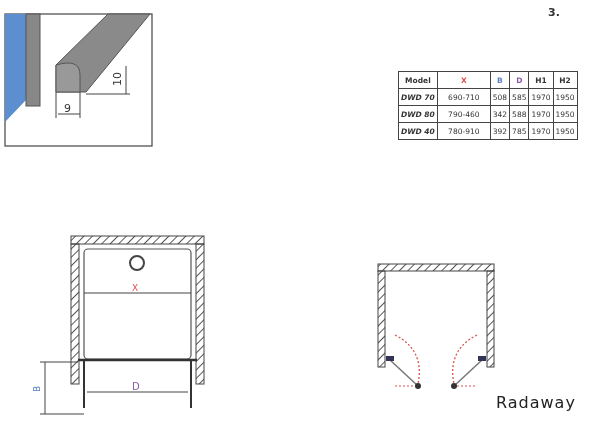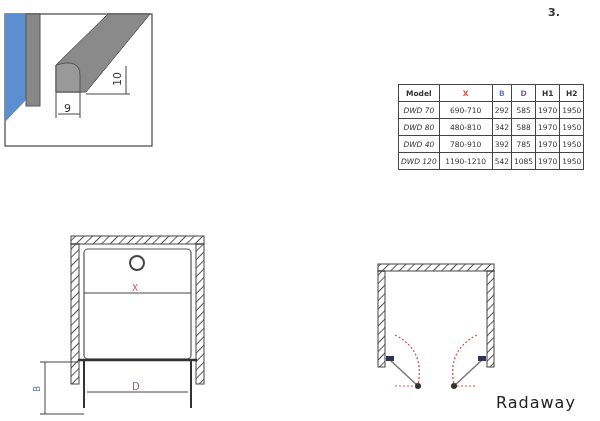--- a/index.html
+++ b/index.html
@@ -2,21 +2,21 @@
 <html><head>
 <meta charset="utf-8">
 <style>
   html,body{margin:0;padding:0;background:#fff;}
   body{width:600px;height:421px;position:relative;overflow:hidden;font-family:"DejaVu Sans",sans-serif;}
   .abs{position:absolute;}
   .page-num{left:548px;top:6px;font-size:11px;color:#333;font-weight:bold;}
   table.spec{border-collapse:collapse;font-size:7.5px;color:#333;}
   table.spec td, table.spec th{border:1px solid #444;padding:1px 2px;text-align:center;white-space:nowrap;height:14px;}
   table.spec th{font-weight:bold;}
-  table.spec td.model{font-style:italic;font-weight:normal;}
+  table.spec td.model{font-style:italic;font-weight:bold;}
   .logo{left:496px;top:393px;font-size:16px;color:#222;letter-spacing:1px;}
 </style>
 </head>
 <body>
 
 <div class="abs page-num">3.</div>
 
 <svg class="abs" style="left:0;top:0" width="170" height="150">
   <rect x="5" y="14" width="147" height="132" fill="#fff" stroke="#444" stroke-width="1.2"></rect>
   <polygon points="5,14 26,14 26,100 5,122" fill="#5b8fd0"></polygon>
@@ -25,59 +25,51 @@
   <path d="M56,65 Q80,58 80,75 L80,92 L56,92 Z" fill="#999" stroke="#555"></path>
   <line x1="58" y1="114" x2="80" y2="114" stroke="#444"></line>
   <line x1="56" y1="92" x2="56" y2="118" stroke="#444"></line>
   <line x1="80" y1="92" x2="80" y2="118" stroke="#444"></line>
   <line x1="126" y1="66" x2="126" y2="94" stroke="#444"></line>
   <line x1="86" y1="94" x2="130" y2="94" stroke="#444"></line>
   <text x="64" y="112" font-size="11" fill="#333" font-family="DejaVu Sans,sans-serif">9</text>
   <text x="121" y="86" font-size="11" fill="#333" font-family="DejaVu Sans,sans-serif" transform="rotate(-90 121 86)">10</text>
 </svg>
 
-<table class="abs spec" style="left:398px;top:84px">
+<table class="abs spec" style="left:398px;top:71px">
   <tbody>
       <tr>
     <th>Model</th>
     <th style="color:#d9534f;width:48px">X</th>
     <th style="color:#5a7fc0">B</th>
     <th style="color:#8a5aa8">D</th>
     <th>H1</th>
     <th>H2</th>
   </tr>
   <tr>
     <td class="model">DWD 70</td>
     <td>690-710</td>
-    <td>292</td>
+    <td>508</td>
     <td>585</td>
     <td>1970</td>
     <td>1950</td>
   </tr>
   <tr>
     <td class="model">DWD 80</td>
-    <td>480-810</td>
+    <td>790-460</td>
     <td>342</td>
     <td>588</td>
     <td>1970</td>
     <td>1950</td>
   </tr>
   <tr>
     <td class="model">DWD 40</td>
     <td>780-910</td>
     <td>392</td>
     <td>785</td>
-    <td>1970</td>
-    <td>1950</td>
-  </tr>
-  <tr>
-    <td class="model">DWD 120</td>
-    <td>1190-1210</td>
-    <td>542</td>
-    <td>1085</td>
     <td>1970</td>
     <td>1950</td>
   </tr>
 </tbody>
   </table>
 
 <svg class="abs" style="left:30px;top:230px" width="200" height="191">
   <defs>
     <pattern id="hatch" width="6" height="6" patternUnits="userSpaceOnUse" patternTransform="rotate(45)">
       <line x1="0" y1="0" x2="0" y2="6" stroke="#555" stroke-width="2"></line>

